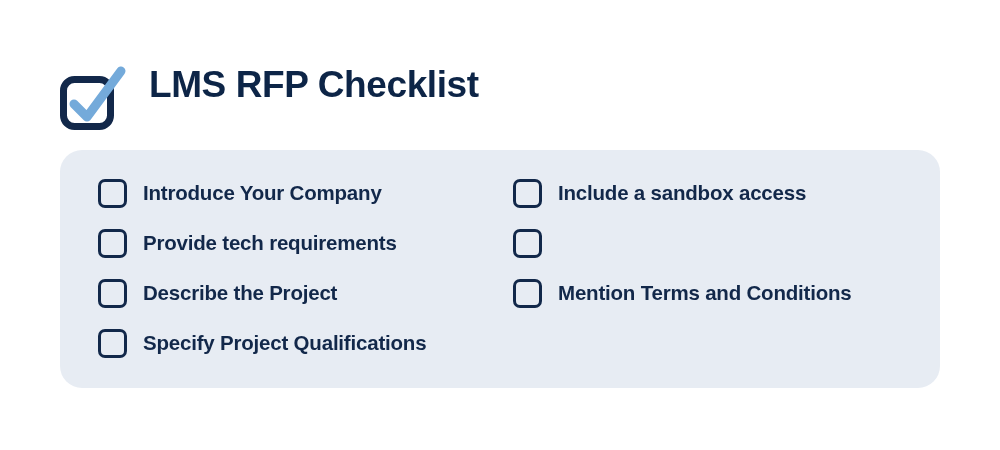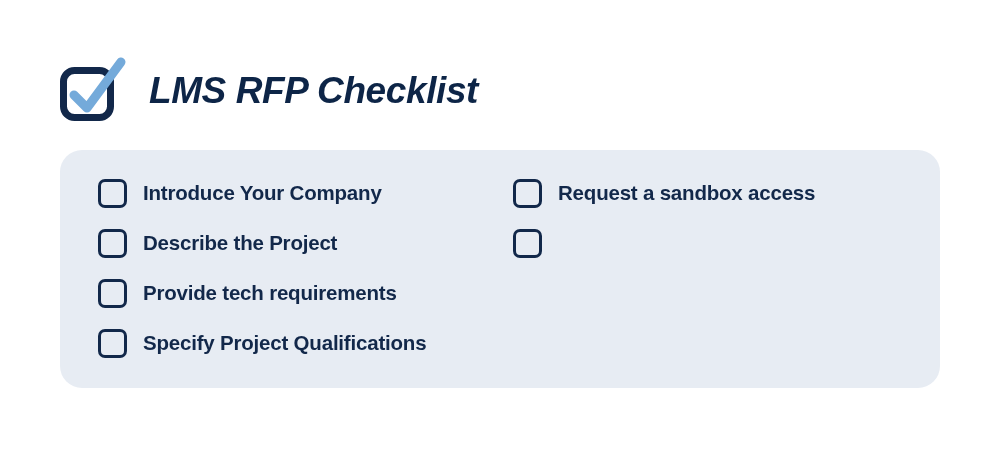--- a/index.html
+++ b/index.html
@@ -18,25 +18,23 @@
     position: relative;
     width: 1000px;
     height: 450px;
     background: #ffffff;
   }
 
   
   .header {
     position: absolute;
     left: 58px;
-    top: 55px;
+    top: 66px;
     display: flex;
-    align-items: center;
     height: 70px;
-    font-style: italic;
   }
 
   .brand-icon {
     width: 66px;
     height: 66px;
     flex: 0 0 66px;
     position: relative;
     display: block;
   }
   .brand-icon svg {
@@ -133,45 +131,49 @@
 
       <div class="column column-left">
 
         <div class="check-row">
           <span class="checkbox"></span>
           <span class="check-label">Introduce Your Company</span>
         </div>
 
         <div class="check-row">
           <span class="checkbox"></span>
-          <span class="check-label">Describe the Project</span>
+          <span class="check-label">Provide tech requirements</span>
         </div>
 
         <div class="check-row">
           <span class="checkbox"></span>
-          <span class="check-label">Provide tech requirements</span>
+          <span class="check-label">Describe the Project</span>
         </div>
 
         <div class="check-row">
           <span class="checkbox"></span>
           <span class="check-label">Specify Project Qualifications</span>
         </div>
 
       </div>
 
       <div class="column column-right">
 
         <div class="check-row">
           <span class="checkbox"></span>
-          <span class="check-label">Request a sandbox access</span>
+          <span class="check-label">Include a sandbox access</span>
         </div>
 
         <div class="check-row">
           <span class="checkbox"></span>
         </div>
 
+        <div class="check-row">
+          <span class="checkbox"></span>
+          <span class="check-label">Mention Terms and Conditions</span>
+        </div>
 
       </div>
 
     </div>
   </div>
 
 </div>
 
 </body></html>

